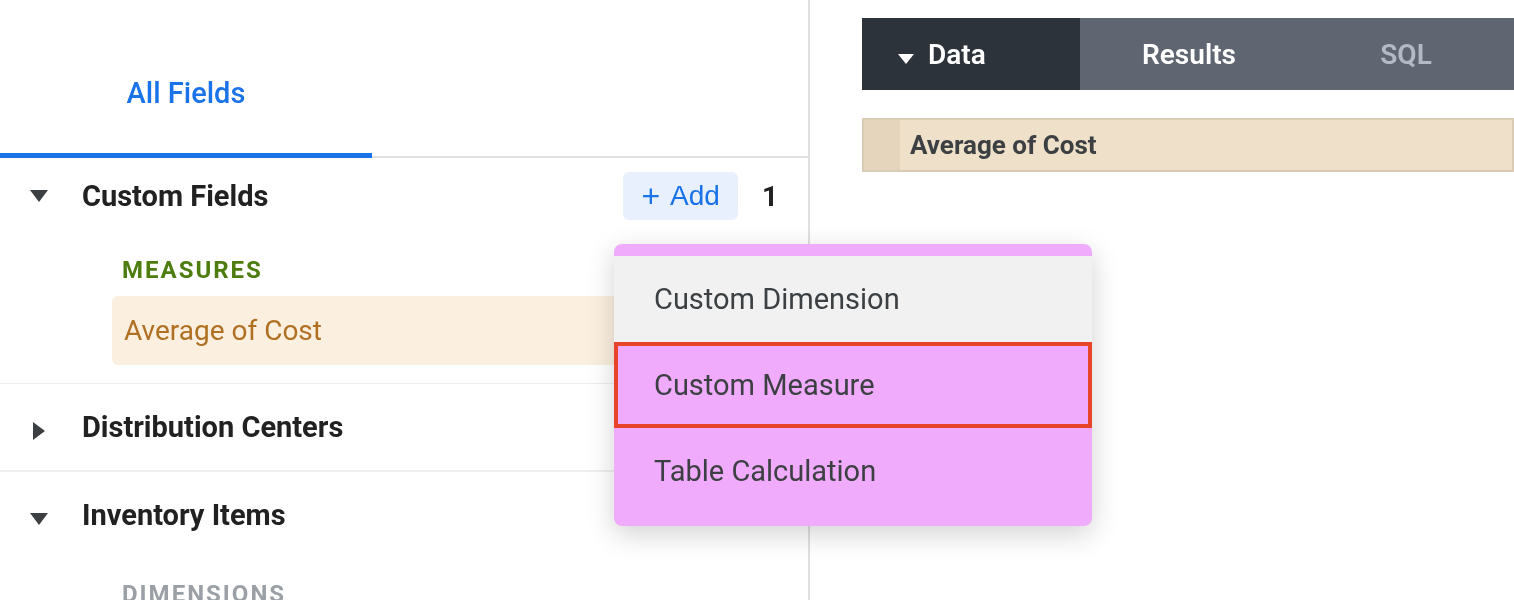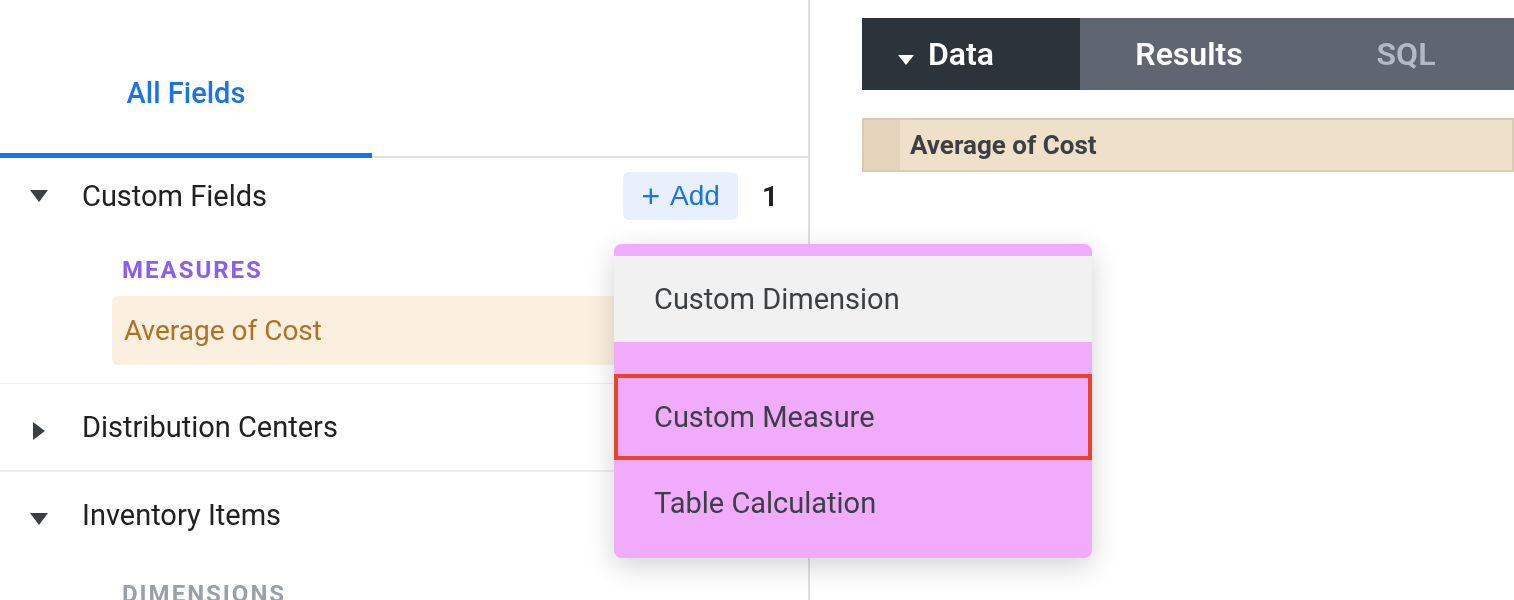--- a/index.html
+++ b/index.html
@@ -68,21 +68,21 @@
     align-items: center;
     justify-content: center;
     width: 26px;
     height: 26px;
     margin-right: 30px;
     color: #3c4043;
   }
   .section-caret svg { display: block; }
   .section-title {
     font-size: 29px;
-    font-weight: 400;
+    font-weight: 700;
     color: #212121;
     flex: 1;
   }
   .add-btn {
     display: inline-flex;
     align-items: center;
     gap: 10px;
     background: #e8f0fe;
     border-radius: 6px;
     padding: 8px 18px;
@@ -104,21 +104,21 @@
     margin-left: 24px;
     margin-right: 10px;
   }
 
   .subheader {
     font-size: 24px;
     font-weight: 700;
     letter-spacing: 2px;
     padding: 22px 0 12px 122px;
   }
-  .subheader.measures { color: #8b5cf6; }
+  .subheader.measures { color: #4d7c0f; }
   .subheader.dimensions { color: #9aa0a6; }
 
   .measure-item {
     background: #fbefdf;
     color: #b07022;
     font-size: 28px;
     padding: 18px 0 18px 122px;
     border-radius: 6px;
     margin: 0 24px 18px 112px;
     cursor: pointer;
@@ -141,21 +141,21 @@
   }
   .top-tabs {
     display: flex;
     width: 652px;
     height: 72px;
   }
   .top-tab {
     display: flex;
     align-items: center;
     justify-content: center;
-    font-size: 32px;
+    font-size: 28px;
     font-weight: 600;
     cursor: pointer;
   }
   .top-tab.data {
     width: 218px;
     background: #2d333b;
     color: #fff;
     gap: 14px;
     justify-content: flex-start;
     padding-left: 36px;
@@ -218,21 +218,20 @@
     cursor: pointer;
   }
   .dropdown-item.hover {
     background: #f1f1f1;
   }
   .dropdown-item.highlight {
     outline: 4px solid #e8442a;
     outline-offset: -4px;
     position: relative;
     z-index: 1;
-    margin-top: 32px;
   }
   
   .measure-item { padding-left: 12px; margin-left: 112px; }
 </style>
 </head>
 <body>
 
 <div class="left-panel">
 
   <div class="field-tabs">

